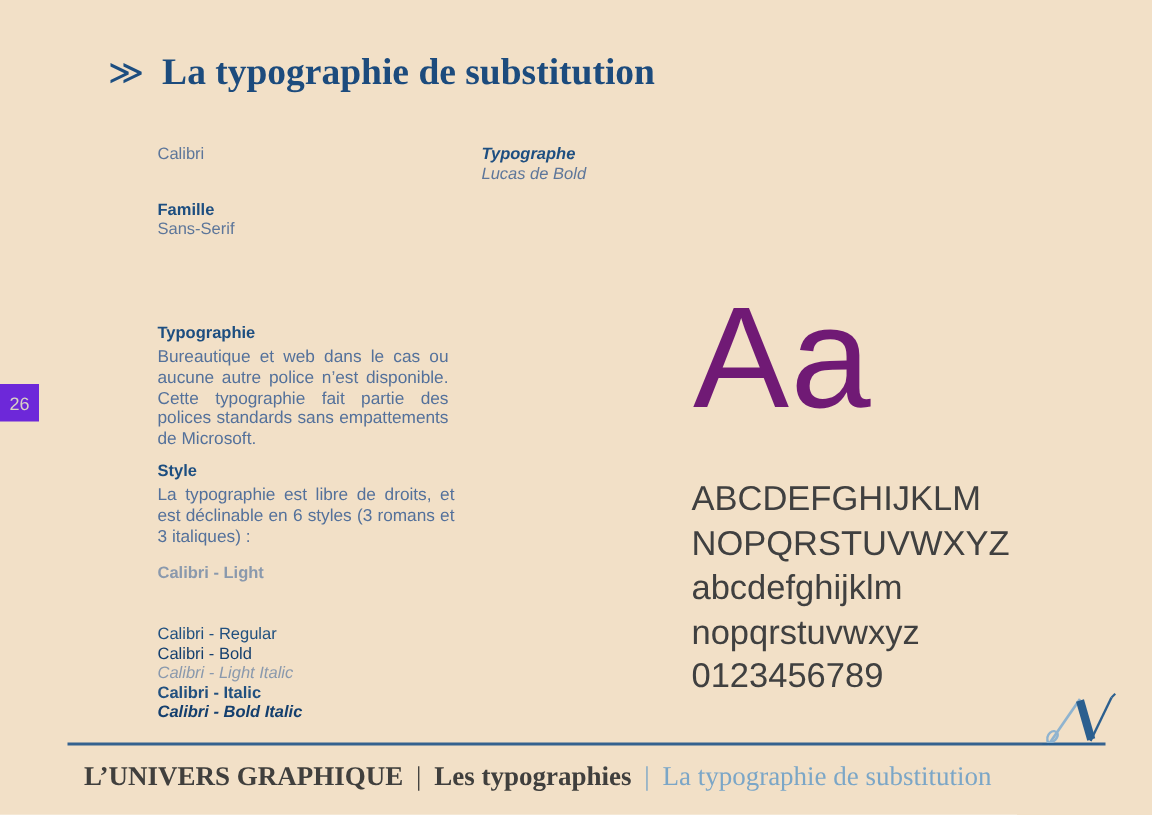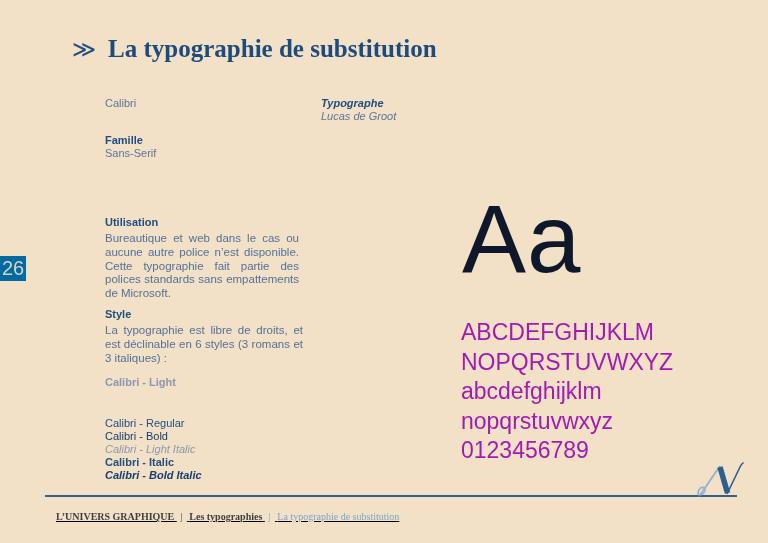--- a/index.html
+++ b/index.html
@@ -5,22 +5,22 @@
   html,body{margin:0;padding:0;}
   body{width:768px;height:543px;overflow:hidden;font-family:"Liberation Sans",sans-serif;}
   .slide{position:relative;width:768px;height:543px;background:#f2e0c7;}
 
   
   .header{position:absolute;left:72px;top:36px;display:flex;align-items:center;gap:12px;}
   .chevron{font-family:"DejaVu Sans",sans-serif;font-size:23px;color:#1d4e80;line-height:1;position:relative;top:1px;}
   .title{font-family:"Liberation Serif",serif;font-weight:bold;font-size:25px;color:#1c4b7d;line-height:1;margin:0;}
 
   
-  .page-tab{position:absolute;left:0;top:256px;width:26px;height:25px;background:#0369a1;
-    color:#d9d3c4;font-size:20px;display:flex;align-items:center;justify-content:center;}
+  .page-tab{position:absolute;left:0;top:256px;width:26px;height:25px;background:#6d28d9;
+    color:#d9d3c4;font-size:12px;display:flex;align-items:center;justify-content:center;}
 
   
   .group{position:absolute;font-size:11px;line-height:13px;}
   .group .label{font-weight:bold;color:#1d4e80;}
   .group .value{color:#5d769a;}
   .g-typo{left:105px;top:97px;}
   .g-famille{left:105px;top:134px;}
   .g-typographe{left:321px;top:97px;font-style:italic;}
   .g-utilisation{left:105px;top:216px;width:194px;}
   .g-style{left:105px;top:308px;width:198px;}
@@ -29,27 +29,27 @@
   
   .styles-list{position:absolute;left:105px;top:376px;font-size:11px;line-height:12.9px;}
   .st-light{color:#8a99ad;font-weight:bold;}
   .st-regular{color:#21507f;margin-top:28px;}
   .st-bold{color:#143f6e;font-weight:normal;}
   .st-light-italic{color:#8a99ad;font-style:italic;}
   .st-italic{color:#21507f;font-weight:bold;}
   .st-bold-italic{color:#143f6e;font-style:italic;font-weight:bold;text-align:right;}
 
   
-  .display-aa{position:absolute;left:462px;top:191px;font-size:96px;line-height:1;color:#0f172a;letter-spacing:1px;}
-  .alphabet{position:absolute;left:461px;top:318px;font-size:23px;line-height:29.5px;color:#a21caf;}
+  .display-aa{position:absolute;left:462px;top:191px;font-size:96px;line-height:1;color:#701a75;letter-spacing:1px;}
+  .alphabet{position:absolute;left:461px;top:318px;font-size:23px;line-height:29.5px;color:#404040;}
 
   
   .footer-rule{position:absolute;left:45px;top:495px;width:692px;height:2px;background:#35628f;}
   .logo{position:absolute;left:693px;top:462px;width:52px;height:38px;}
-  .breadcrumb{position:absolute;left:56px;top:509px;font-family:"Liberation Serif",serif;font-size:10px;line-height:16px;text-decoration:underline;}
+  .breadcrumb{position:absolute;left:56px;top:509px;font-family:"Liberation Serif",serif;font-size:18px;line-height:16px;}
   .bc-dark{color:#403f3d;font-weight:bold;}
   .bc-sep-dark{color:#403f3d;margin:0 4px;font-weight:normal;}
   .bc-sep-light{color:#7ba6c7;margin:0 4px;}
   .bc-light{color:#7ba6c7;}
 </style>
 </head>
 <body>
 
 <div class="slide">
 
@@ -66,25 +66,25 @@
     <div class="value">Calibri</div>
   </div>
 
   <div class="group g-famille">
     <div class="label">Famille</div>
     <div class="value">Sans-Serif</div>
   </div>
 
   <div class="group g-typographe">
     <div class="label">Typographe</div>
-    <div class="value">Lucas de Groot</div>
+    <div class="value">Lucas de Bold</div>
   </div>
 
   <div class="group g-utilisation">
-    <div class="label">Utilisation</div>
+    <div class="label">Typographie</div>
     <div class="para">Bureautique et web dans le cas ou aucune autre police n’est disponible. Cette typographie fait partie des polices standards sans empattements de Microsoft.</div>
   </div>
 
   <div class="group g-style">
     <div class="label">Style</div>
     <div class="para">La typographie est libre de droits, et est déclinable en 6 styles (3 romans et 3 italiques) :</div>
   </div>
 
   <div class="styles-list">
     <div class="st-light">Calibri - Light</div>

